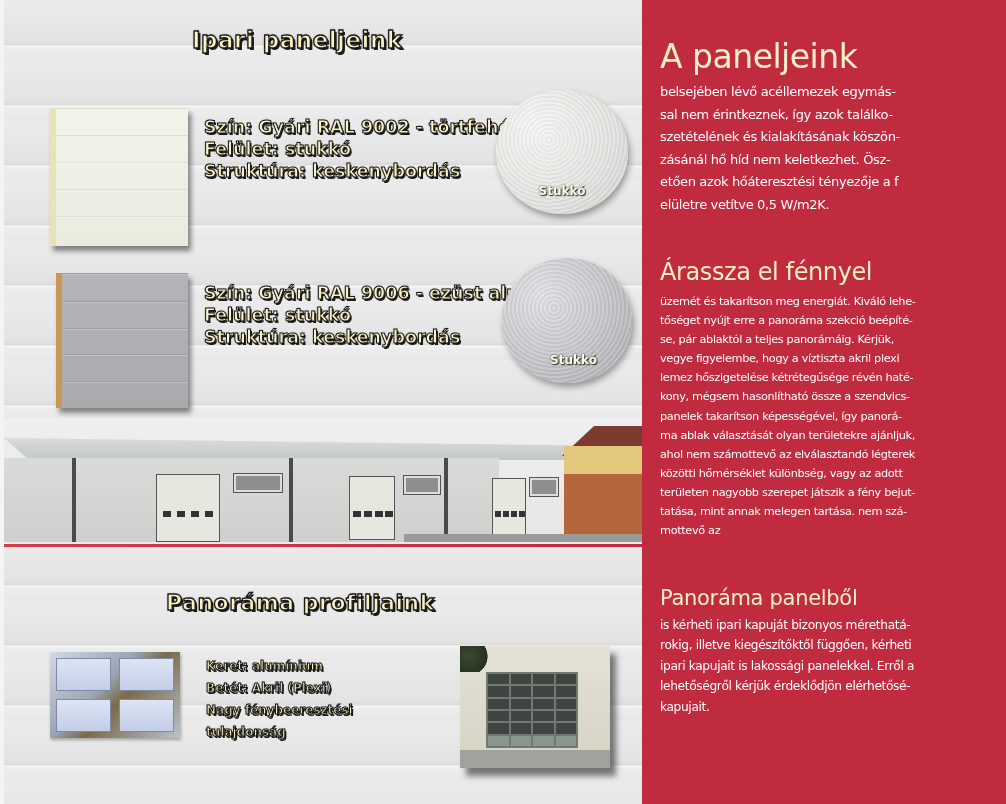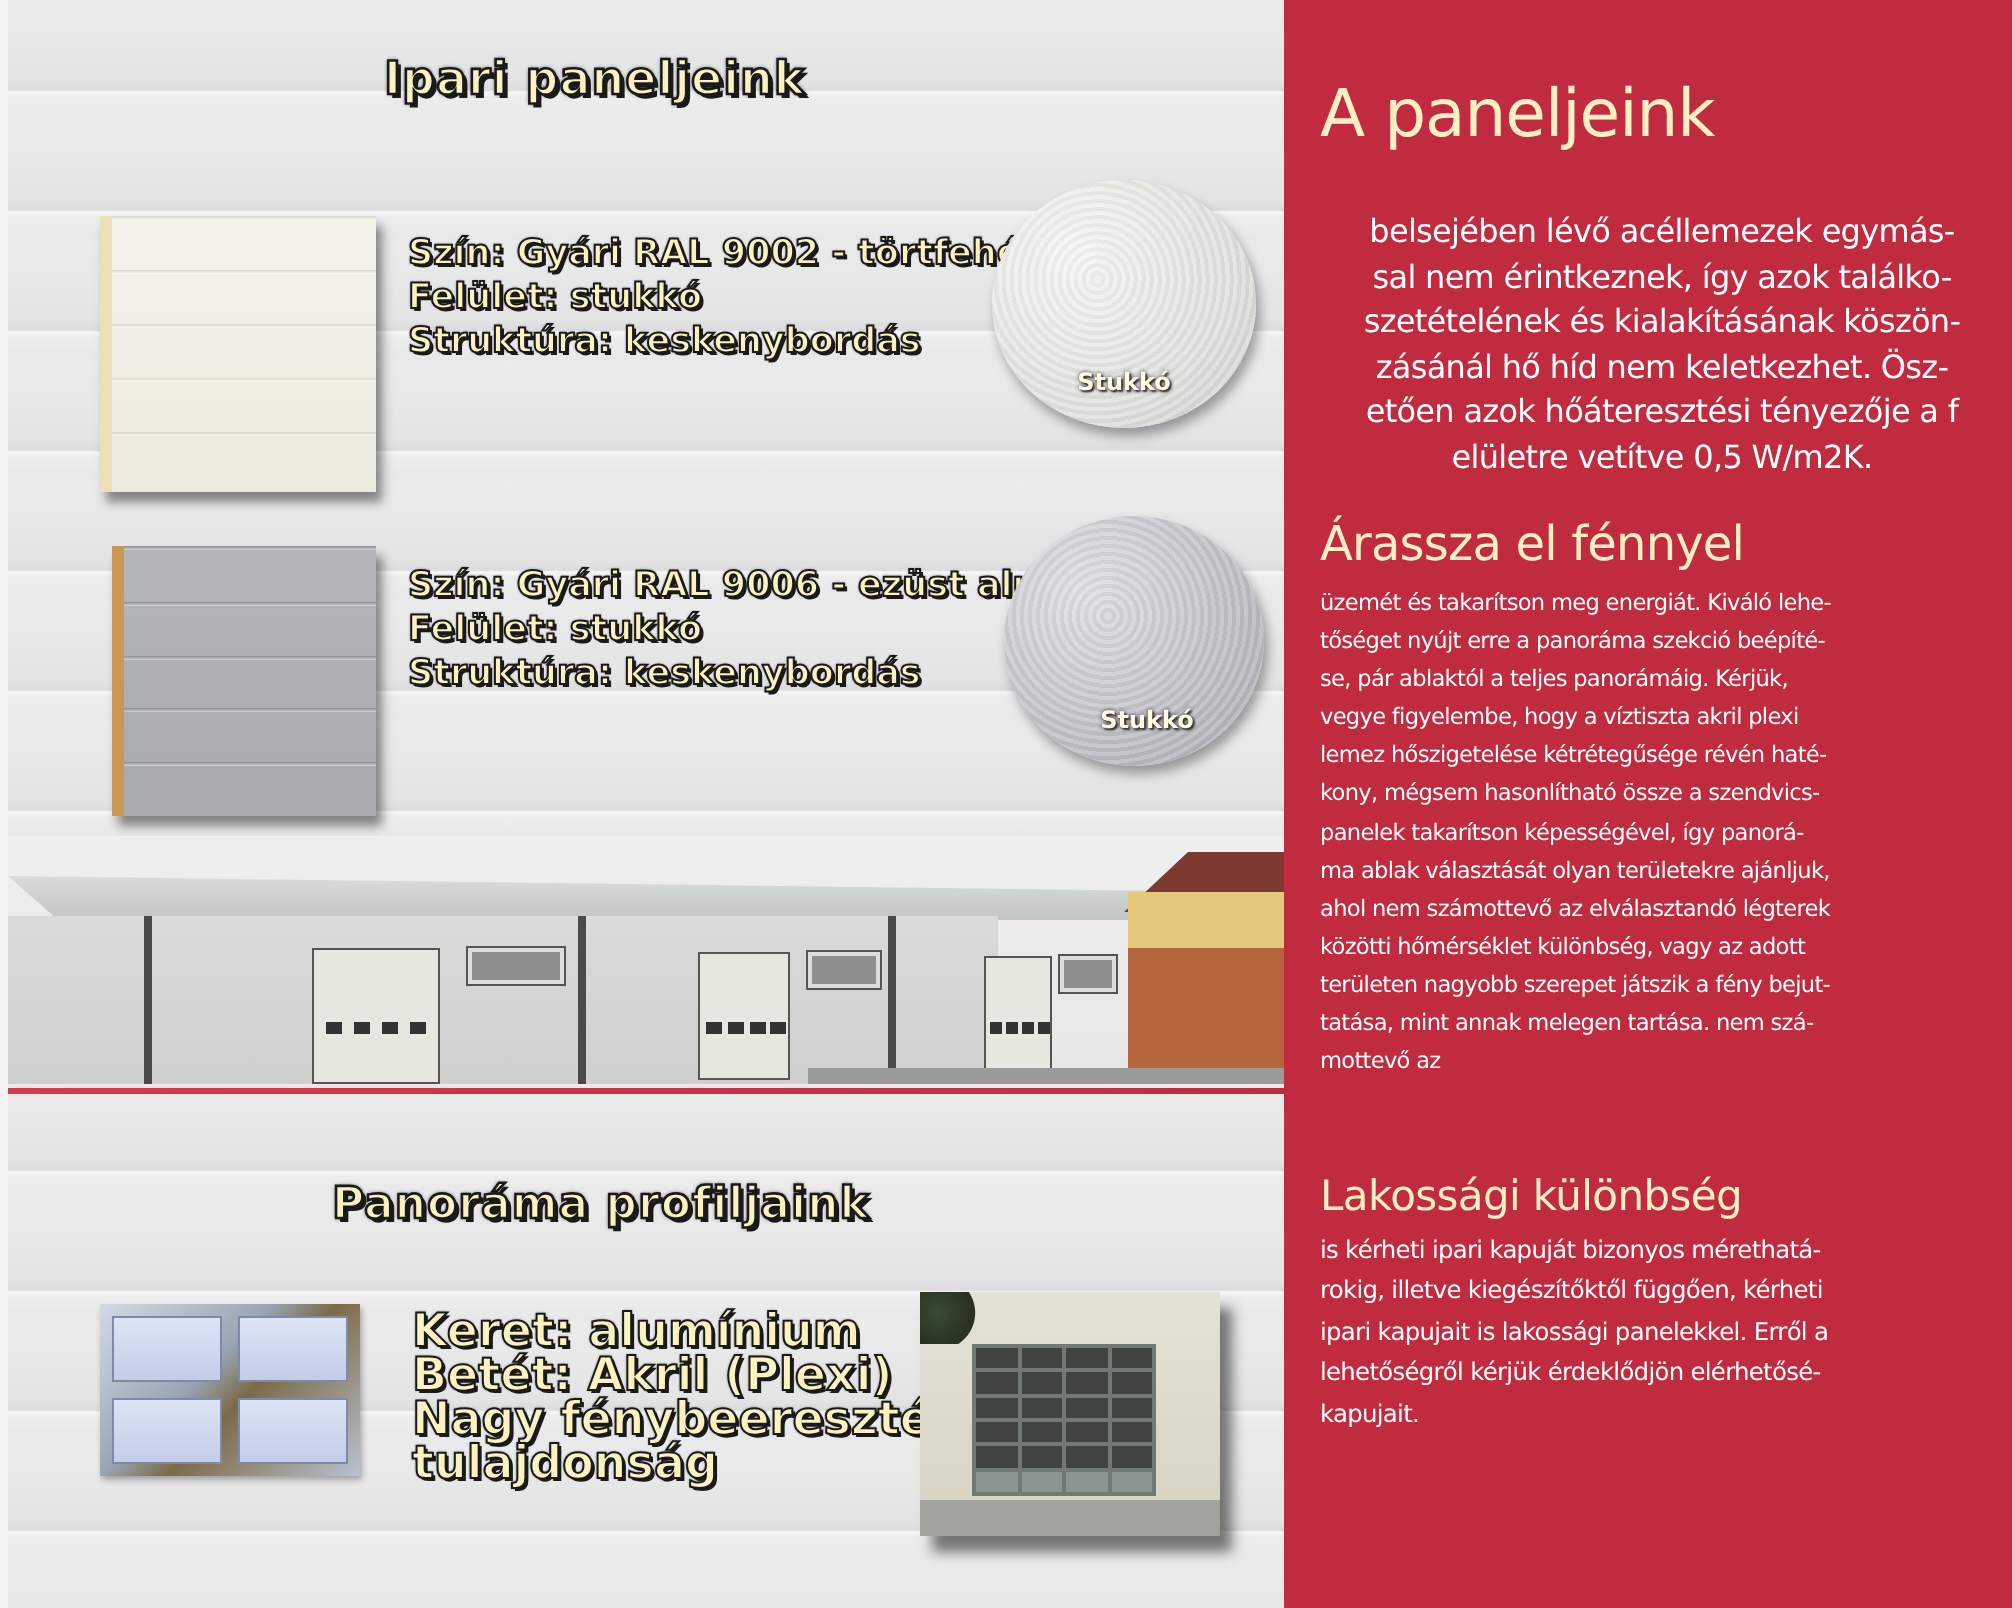--- a/index.html
+++ b/index.html
@@ -191,21 +191,21 @@
     font-weight: normal; color: #fbefc4;
     white-space: nowrap;
     font-family: "DejaVu Sans", sans-serif;
   }
   .right .para {
     position: absolute; left: 18px; width: 342px;
     color: #ffffff;
   }
   .right .para div { white-space: nowrap; }
   .h-main { top: 37px; font-size: 33px; letter-spacing: -0.5px; }
-  .p-main { top: 105px; font-size: 16px; line-height: 22.6px; letter-spacing: -0.35px; text-align: center; }
+  .p-main { top: 81px; font-size: 13px; line-height: 22.6px; letter-spacing: -0.35px; }
   .h-light { top: 258px; font-size: 24px; letter-spacing: -0.4px; }
   .p-light { top: 292px; font-size: 11.3px; line-height: 19.1px; letter-spacing: -0.35px; }
   .h-lak { top: 586px; font-size: 21px; letter-spacing: -0.3px; }
   .p-lak { top: 615px; font-size: 12.2px; line-height: 20.4px; letter-spacing: -0.35px; }
 </style>
 </head>
 <body>
 
 <div class="left-bg">
   <div class="edge"></div>
@@ -281,21 +281,21 @@
 
 <div class="title-3d" style="left:166px; top:590px; font-size:22px;">Panoráma profiljaink</div>
 
 <div class="pano-window">
   <div class="pane"></div>
   <div class="pane"></div>
   <div class="pane"></div>
   <div class="pane"></div>
 </div>
 
-<div class="spec" style="left:206px; top:655px; font-size:23px; line-height:22px;">
+<div class="spec" style="left:206px; top:655px; font-size:12px; line-height:22px;">
   <div>Keret: alumínium</div>
   <div>Betét: Akril (Plexi)</div>
   <div>Nagy fénybeeresztési</div>
   <div>tulajdonság</div>
 </div>
 
 <div class="garage">
   <div class="tree"></div>
   <div class="door">
     <span></span>
@@ -347,21 +347,21 @@
     <div>kony, mégsem hasonlítható össze a szendvics-</div>
     <div>panelek takarítson képességével, így panorá-</div>
     <div>ma ablak választását olyan területekre ajánljuk,</div>
     <div>ahol nem számottevő az elválasztandó légterek</div>
     <div>közötti hőmérséklet különbség, vagy az adott</div>
     <div>területen nagyobb szerepet játszik a fény bejut-</div>
     <div>tatása, mint annak melegen tartása.  nem szá-</div>
     <div>mottevő az</div>
   </div>
 
-  <h2 class="h-lak">Lakossági különbség</h2>
+  <h2 class="h-lak">Panoráma panelből</h2>
   <div class="para p-lak">
     <div>is kérheti ipari kapuját bizonyos mérethatá-</div>
     <div>rokig, illetve kiegészítőktől függően, kérheti</div>
     <div>ipari kapujait is lakossági panelekkel. Erről a</div>
     <div>lehetőségről kérjük érdeklődjön elérhetősé-</div>
     <div>kapujait.</div>
   </div>
 </div>
 
 </body></html>

